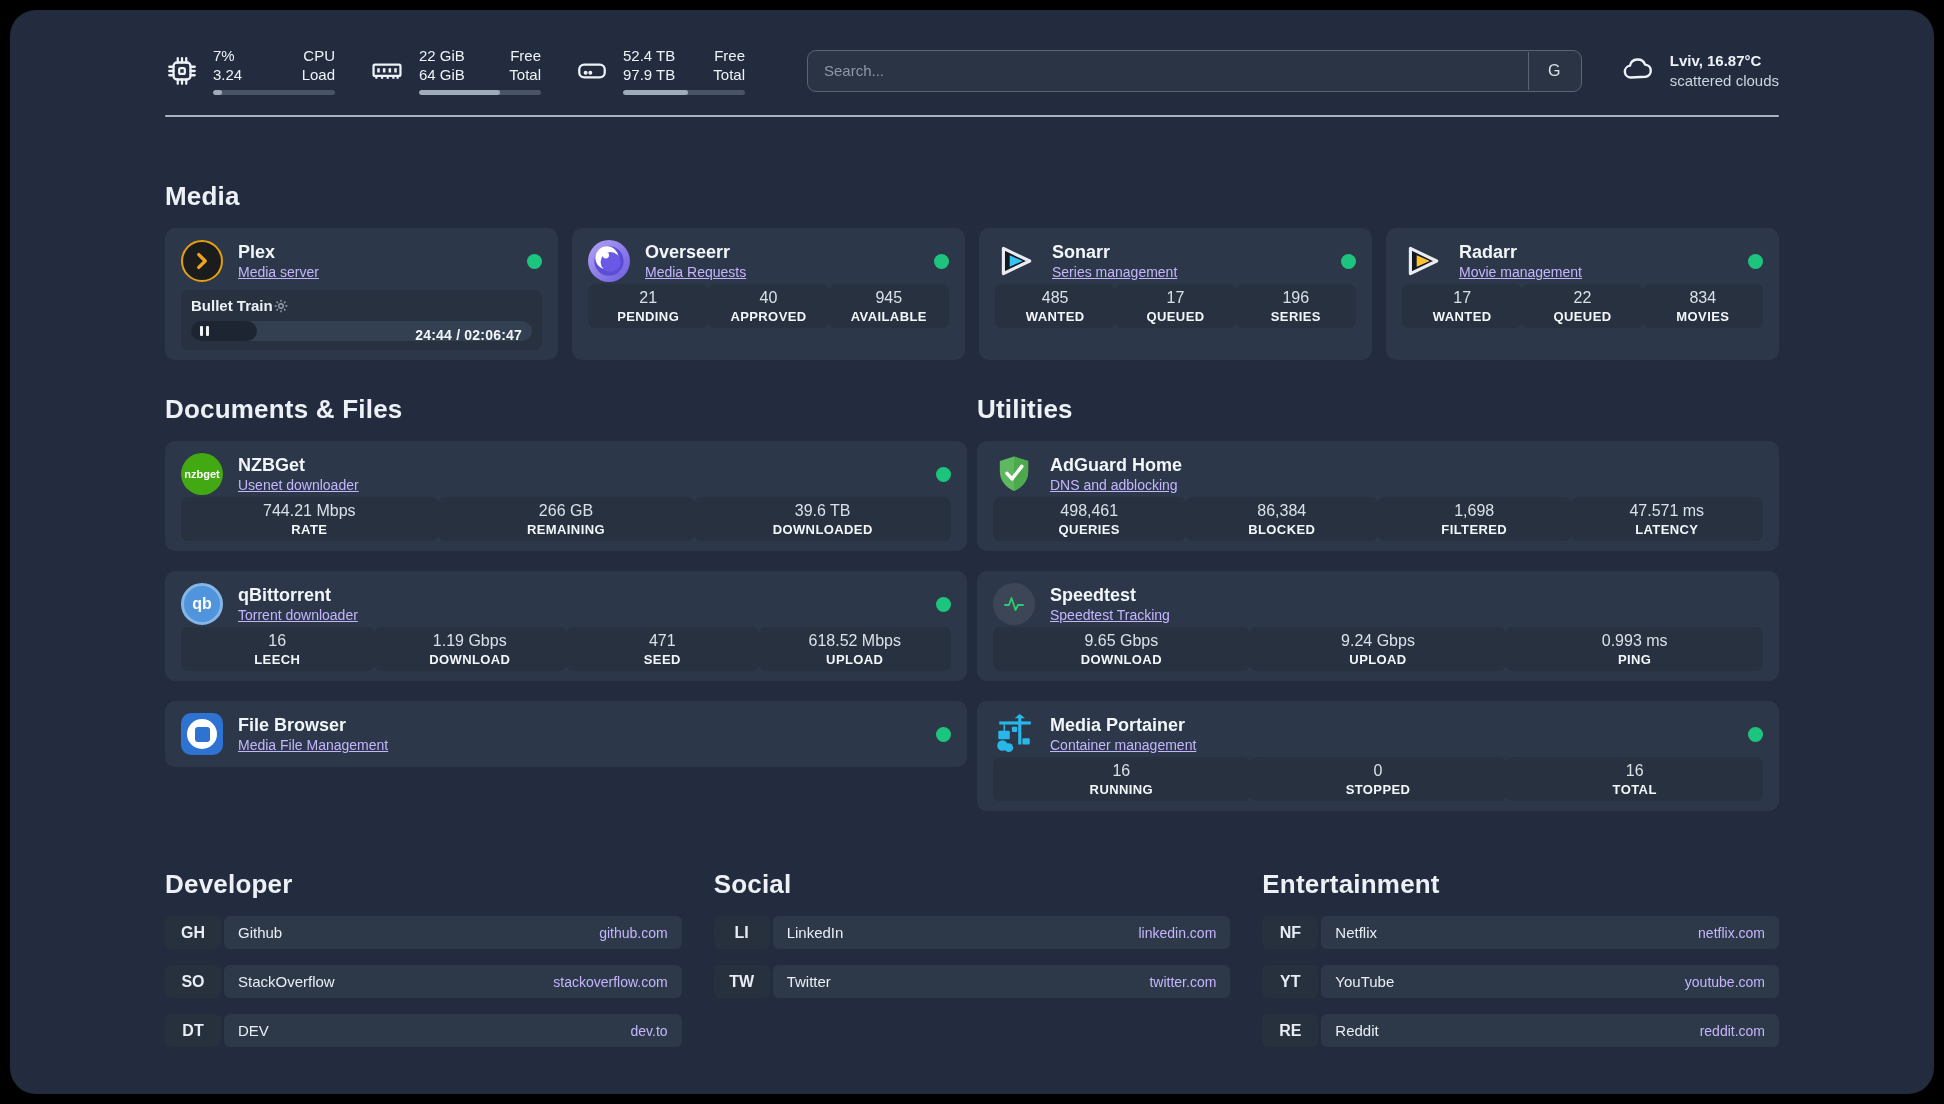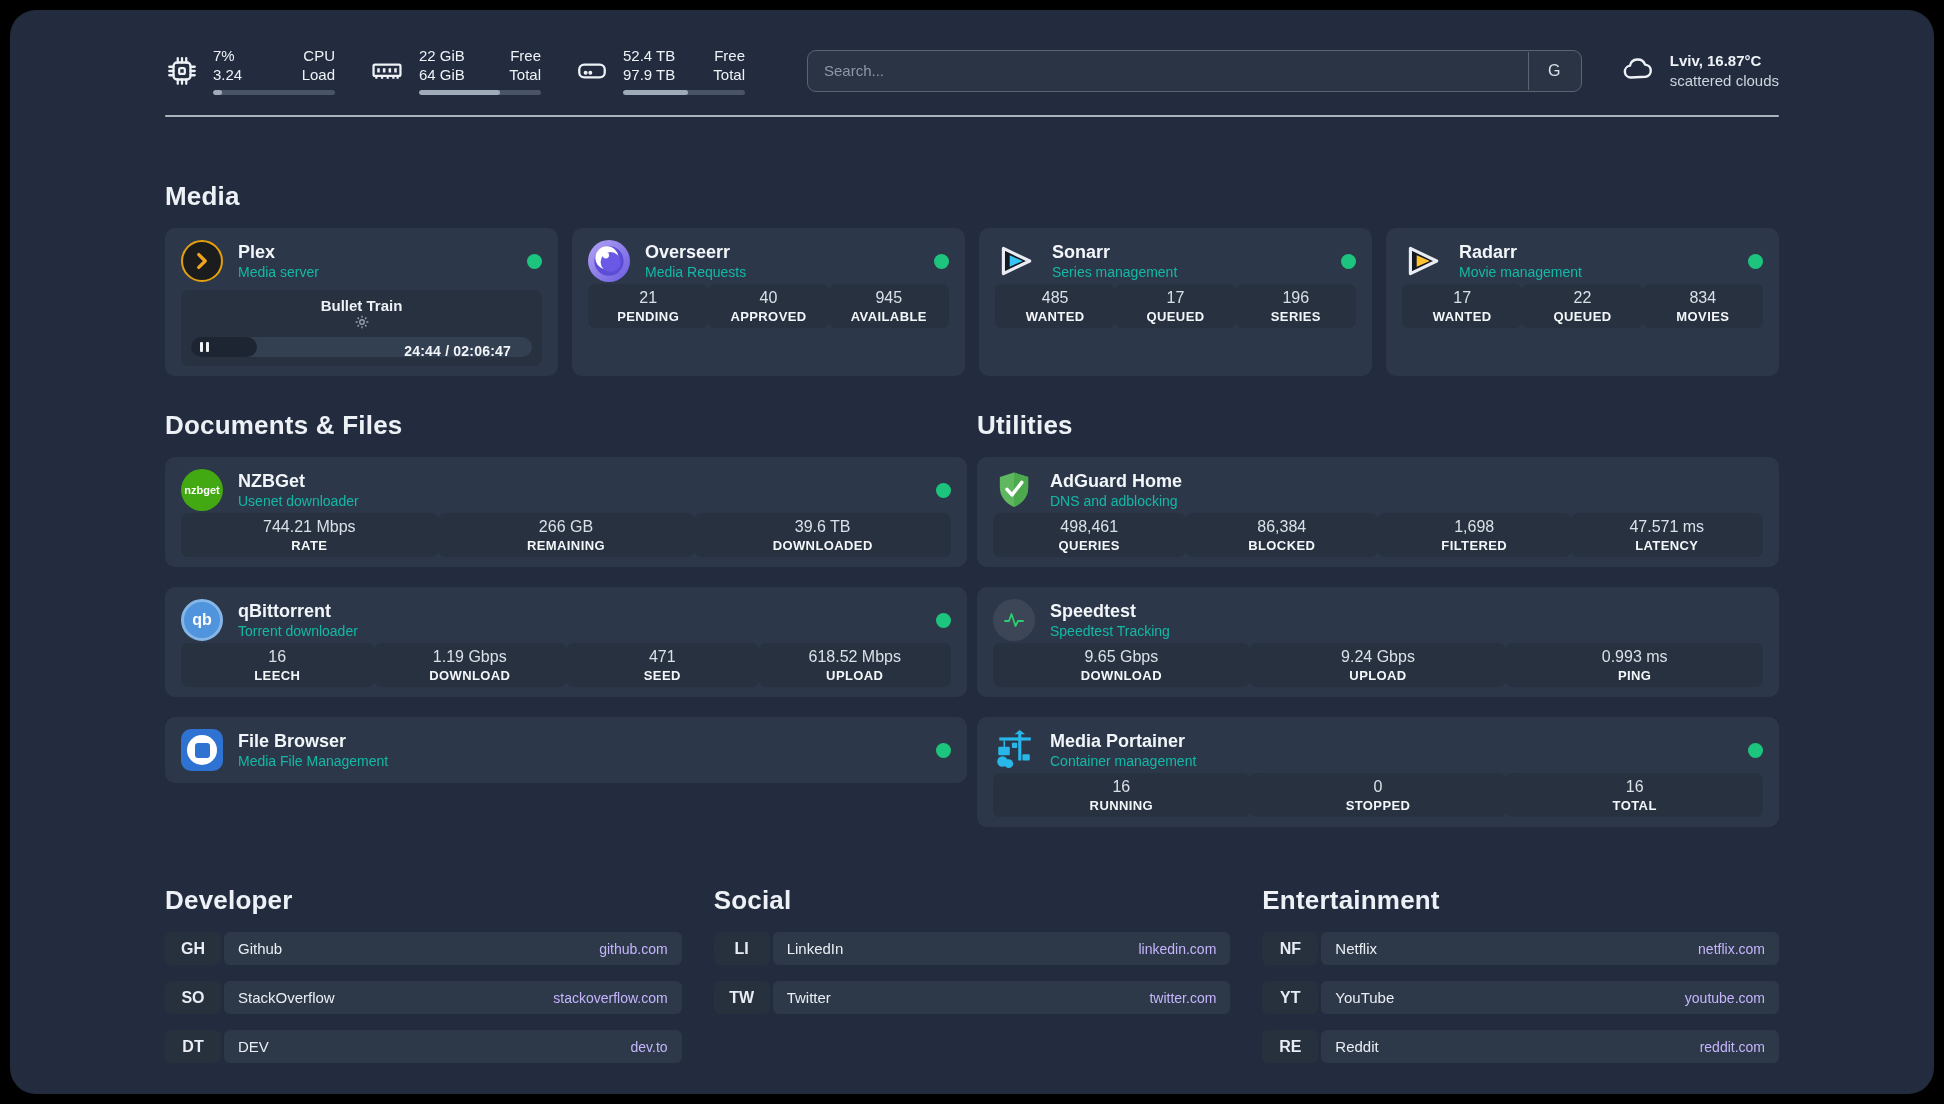--- a/index.html
+++ b/index.html
@@ -32,43 +32,43 @@
   .divider { margin-top:20px; border-bottom:2px solid rgba(215,223,232,0.75); border-radius:2px; }
 
   
   .section-title { color:#edf1f6; font-size:26px; font-weight:600; letter-spacing:0.2px; }
   .media-title { margin-top:64px; }
   .media-grid { margin-top:16px; display:grid; grid-template-columns:repeat(4,1fr); gap:14px; }
 
   .card { background:#2c3849; border-radius:10px; padding:10px 16px; }
   .card-head { display:flex; align-items:center; gap:15px; height:46px; }
   .app-name { color:#f2f5f9; font-size:18px; font-weight:600; line-height:22px; }
-  .app-sub { color:#14b8a6; font-size:14px; line-height:18px; }
+  .app-sub { color:#c4b5fd; font-size:14px; line-height:18px;text-decoration:underline; }
   .dot { margin-left:auto; width:15px; height:15px; border-radius:50%; background:#1dc47e; flex:none; }
 
   .applogo { width:42px; height:42px; flex:none; display:flex; align-items:center; justify-content:center; }
   .logo-circle { width:42px; height:42px; border-radius:50%; display:flex; align-items:center; justify-content:center; }
 
   
   .stats { display:grid; grid-auto-flow:column; grid-auto-columns:1fr; gap:0; }
   .stat { height:44px; background:#27313f; border-radius:7px; display:flex; flex-direction:column;
     align-items:center; justify-content:center; gap:2px; }
   .stat-value { color:#dae0e8; font-size:16px; line-height:18px; }
   .stat-label { color:#f4f7fa; font-size:13px; font-weight:700; letter-spacing:0.4px; line-height:15px; }
 
   
   .player { margin-top:6px; background:#273140; border-radius:8px; padding:7px 10px 9px; }
-  .player-top { display:flex; align-items:center; justify-content:flex-start;flex-direction:column; }
+  .player-top { display:flex; align-items:center; justify-content:flex-start; }
   .player-track { color:#eef2f7; font-size:15px; font-weight:600; }
   .player-bar { position:relative; margin-top:7px; height:20px; border-radius:10px; background:#334052; }
   .player-fill { position:absolute; left:0; top:0; bottom:0; border-radius:10px; background:#1d2533;
     display:flex; align-items:center; padding-left:9px; }
   .pause-icon { display:flex; gap:3px; }
   .pause-icon i { display:block; width:3px; height:10px; background:#eef2f7; border-radius:1px; }
-  .player-time { position:absolute; right:21px; top:0; bottom:0; display:flex; align-items:center;
+  .player-time { position:absolute; right:10px; top:0; bottom:0; display:flex; align-items:center;
     color:#f2f5f9; font-size:14px; font-weight:700; letter-spacing:0.2px;margin-top:8px; }
 
   
   .two-col { display:grid; grid-template-columns:1fr 1fr; gap:10px; margin-top:34px; }
   .col-title { margin-bottom:16px; }
   .col-stack { display:flex; flex-direction:column; gap:20px; }
 
   
   .links-area { display:grid; grid-template-columns:1fr 1fr 1fr; gap:32px; margin-top:58px; }
   .link-list { display:flex; flex-direction:column; gap:16px; margin-top:16px; }

